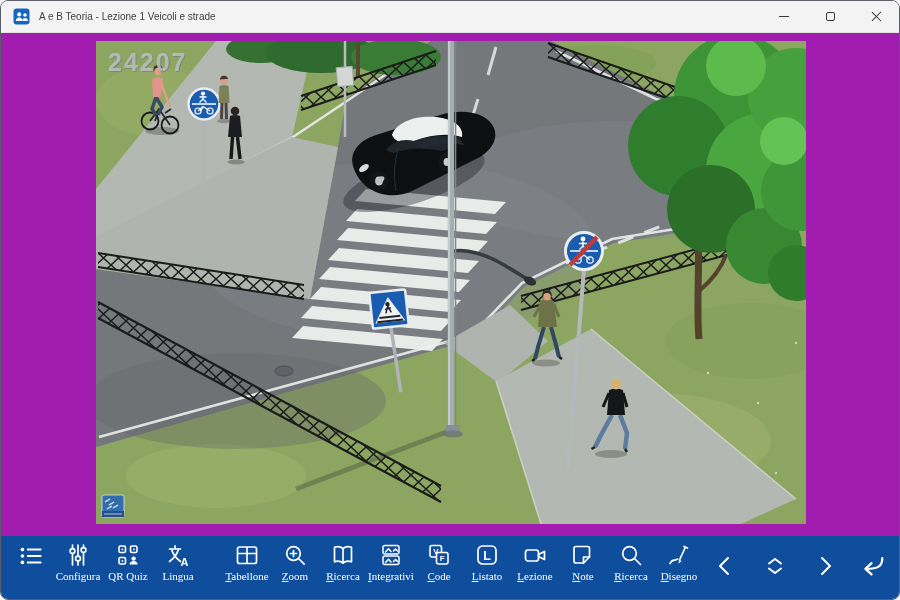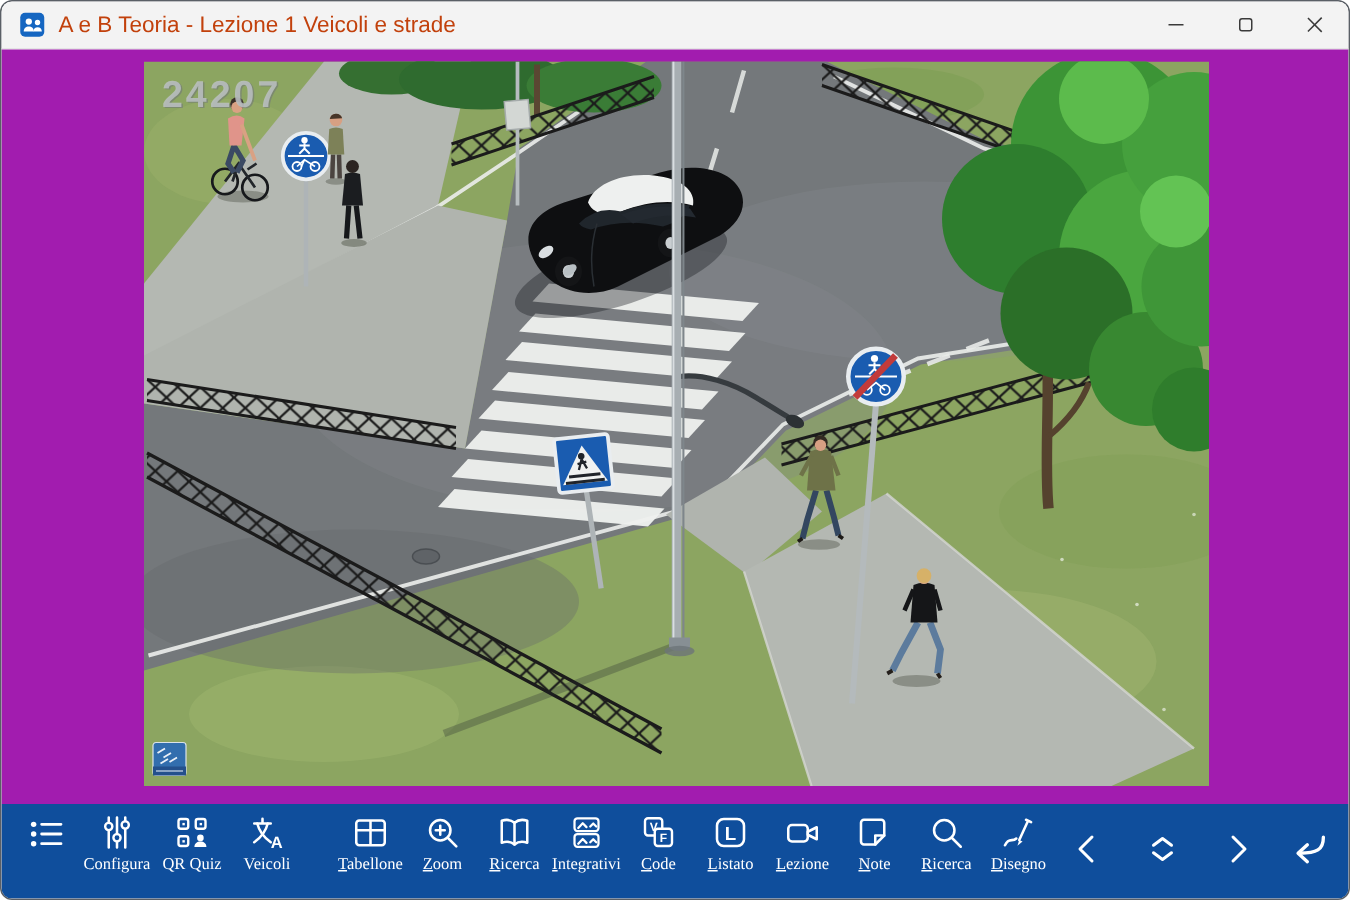--- a/index.html
+++ b/index.html
@@ -9,21 +9,21 @@
     border:1px solid #5a5f66;border-radius:8px;overflow:hidden;
     background:#ffffff;display:flex;flex-direction:column;
     font-family:"Liberation Sans",sans-serif;
   }
   
   .titlebar{
     height:32px;flex:0 0 32px;background:#f3f3f3;border-bottom:1px solid #e4e4e4;
     display:flex;align-items:center;padding-left:12px;
   }
   .app-icon{width:17px;height:17px;margin-right:9px;flex:0 0 auto;}
-  .title-text{font-size:15px;color:#c2410c;white-space:nowrap;}
+  .title-text{font-size:10px;color:#404040;white-space:nowrap;}
   .win-controls{margin-left:auto;display:flex;height:100%;}
   .win-btn{width:46px;height:100%;display:flex;align-items:center;justify-content:center;background:none;border:none;padding:0;cursor:default;}
   .glyph-min{width:10px;height:0;border-top:1.4px solid #3a3a3a;display:block;}
   .glyph-max{width:9px;height:9px;border:1.3px solid #3a3a3a;border-radius:2px;display:block;}
   .glyph-close{position:relative;width:11px;height:11px;display:block;}
   .glyph-close::before,.glyph-close::after{content:"";position:absolute;left:5px;top:-1px;width:1.4px;height:13px;background:#3a3a3a;}
   .glyph-close::before{transform:rotate(45deg);}
   .glyph-close::after{transform:rotate(-45deg);}
   
   .content{flex:1 1 auto;position:relative;background:#a21caf;}
@@ -324,21 +324,21 @@
 
     <button class="tb w50">
       <svg width="28" height="28" viewBox="0 0 28 28">
         <g stroke="#fff" stroke-width="1.7" stroke-linecap="round" fill="none">
           <path d="M5.5,8 H16.5 M11,4.8 V8"></path>
           <path d="M14.5,8 C13,14 9,18 5.5,20.5"></path>
           <path d="M7.5,8 C9,14 13,18 16.5,20.5"></path>
         </g>
         <text x="16.5" y="24.5" font-family="Liberation Sans, sans-serif" font-size="11" font-weight="bold" fill="#fff">A</text>
       </svg>
-      <span class="lbl">Veicoli</span>
+      <span class="lbl">Lingua</span>
     </button>
 
     <div class="sp20"></div>
 
     <button class="tb w48">
       <svg width="28" height="28" viewBox="0 0 28 28">
         <g stroke="#fff" stroke-width="1.7" fill="none" stroke-linejoin="round">
           <rect x="4.5" y="6" width="19" height="16.5" rx="2"></rect>
           <path d="M14,6 V22.5 M4.5,12.5 H23.5"></path>
         </g>

